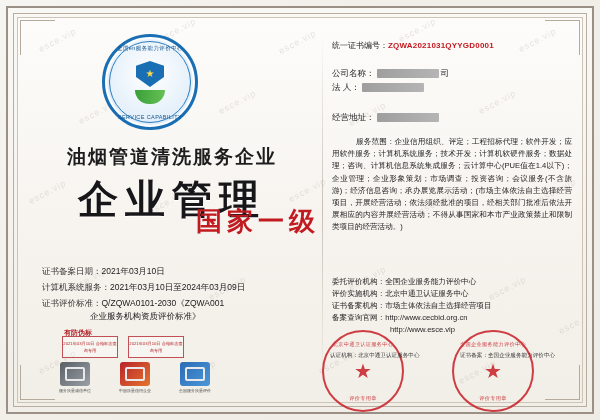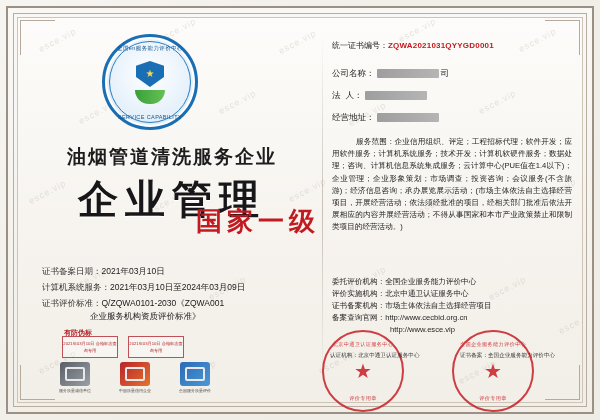--- a/index.html
+++ b/index.html
@@ -206,21 +206,21 @@
   .field .redact{
     display:inline-block;
     vertical-align:middle;
     height:9px;width:62px;
     background:linear-gradient(90deg,#9e9e9e,#b5b5b5);
     margin:0 2px;
     border-radius:1px;
   }
   .field .tail{color:#1a1a1a;}
   .f1{top:44px;}
-  .f2{top:66px;font-family:Liberation Mono, monospace;}
+  .f2{top:58px;}
   .f3{top:88px;}
   .scope{
     position:absolute;left:0;top:112px;width:240px;
     font-size:7.6px;
     line-height:12.2px;
     text-align:justify;
     color:#1d1d1d;
   }
   .scope b{font-weight:normal;margin-left:24px;}
   .rrow{

